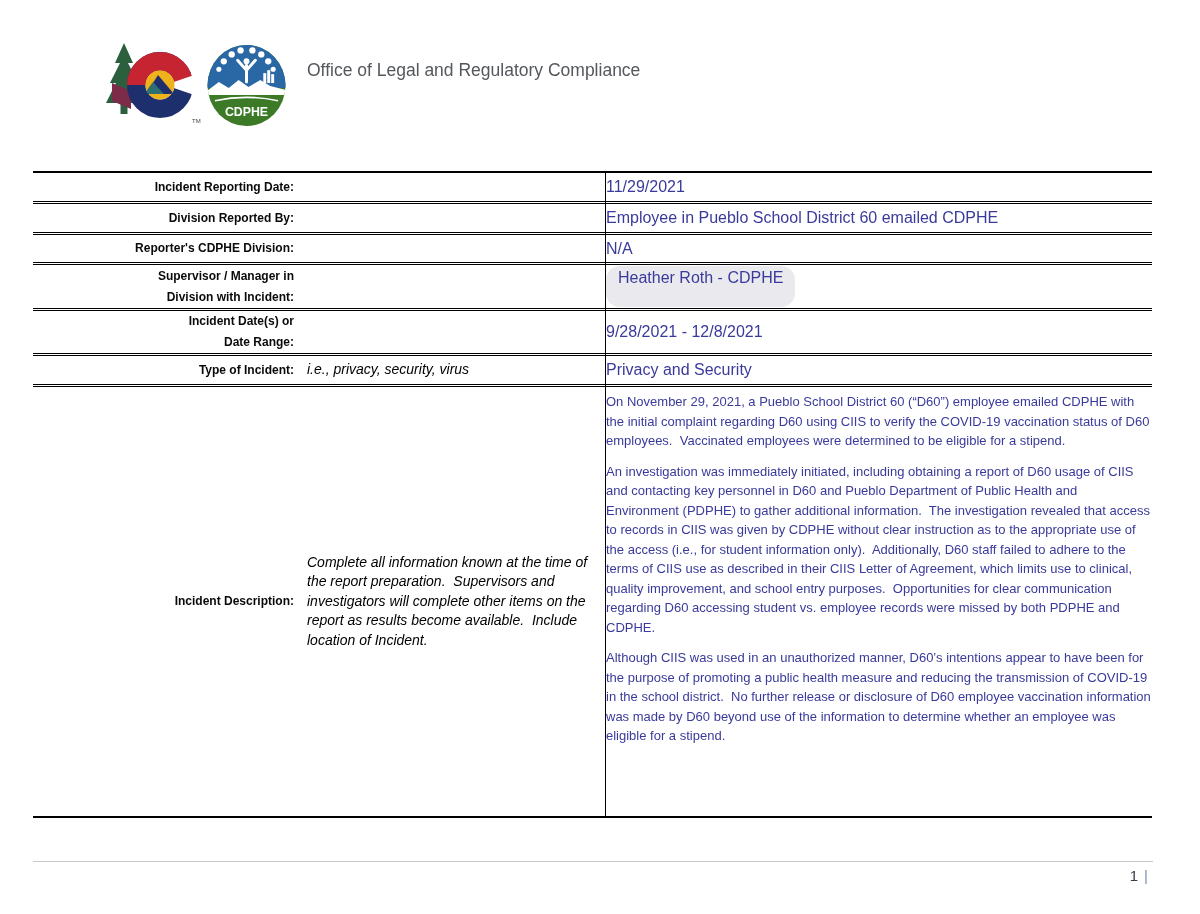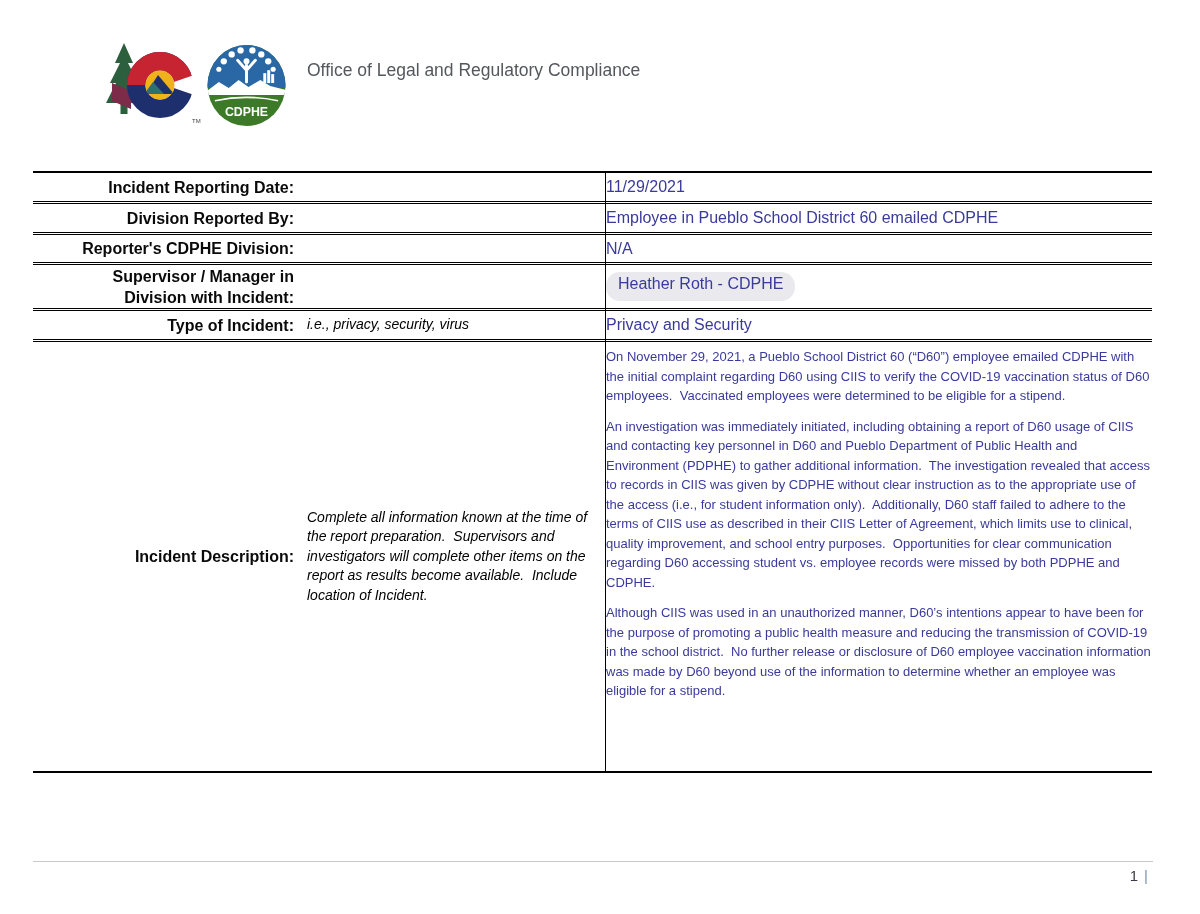--- a/index.html
+++ b/index.html
@@ -29,35 +29,35 @@
   tr.r7 td{border-bottom:2px solid #000;}
   td.cv{border-left:1.5px solid #000;}
 
   tr.r1 td{height:28px;} tr.r2 td{height:28px;} tr.r3 td{height:27px;}
   tr.r4 td{height:43px;} tr.r5 td{height:42px;} tr.r6 td{height:28px;}
   tr.r7 td{height:424px;}
 
   .lrow{display:flex;align-items:center;padding-left:2px;}
   .lbox{
     width:259px;flex:0 0 259px;text-align:right;font-weight:bold;
-    font-size:16px;line-height:21px;color:#0a0a0a;white-space:pre-line;
+    font-size:12px;line-height:21px;color:#0a0a0a;white-space:pre-line;
   }
   .lbox.left{text-align:right;}
   .hbox{
     flex:1;padding-left:13px;padding-right:6px;font-style:italic;
     font-size:14px;line-height:19.5px;color:#000000;white-space:pre-wrap;
   }
   td.cv{font-size:16px;color:#3a3a9c;padding:2px 10px 2px 11px;}
   tr.r7 td.cv{vertical-align:top;padding-top:5px;}
   td.cv p{margin:0 0 11px 0;font-size:13px;line-height:19.5px;white-space:pre-wrap;}
   td.cv p:last-child{margin-bottom:0;}
 
   .chip{
     display:inline-block;background:#e9e9ee;border-radius:14px;
-    padding:3px 12px 8px 12px;font-size:16px;color:#3a3a9c;
+    padding:3px 12px 20px 12px;font-size:16px;color:#3a3a9c;
   }
 
   
   .footer-rule{position:absolute;left:33px;top:861px;width:1120px;height:1px;background:#c9c9c9;}
   .footer-page{
     position:absolute;right:52px;top:867px;font-size:15px;color:#3b3b45;
   }
   .footer-page .sep{color:#7d93ad;margin-left:6px;}
 </style>
 </head>
@@ -175,20 +175,30 @@
           <div class="lbox">Supervisor / Manager in
 Division with Incident:</div>
           <div class="hbox"></div>
         </div>
       </td>
       <td class="cv">
         <span class="chip">Heather Roth - CDPHE</span>
       </td>
     </tr>
 
+    <tr class="r5">
+      <td class="cl">
+        <div class="lrow">
+          <div class="lbox">Incident Date(s) or
+Date Range:</div>
+          <div class="hbox"></div>
+        </div>
+      </td>
+      <td class="cv">9/28/2021 - 12/8/2021</td>
+    </tr>
 
     <tr class="r6">
       <td class="cl">
         <div class="lrow">
           <div class="lbox">Type of Incident:</div>
           <div class="hbox">i.e., privacy, security, virus</div>
         </div>
       </td>
       <td class="cv">Privacy and Security</td>
     </tr>

